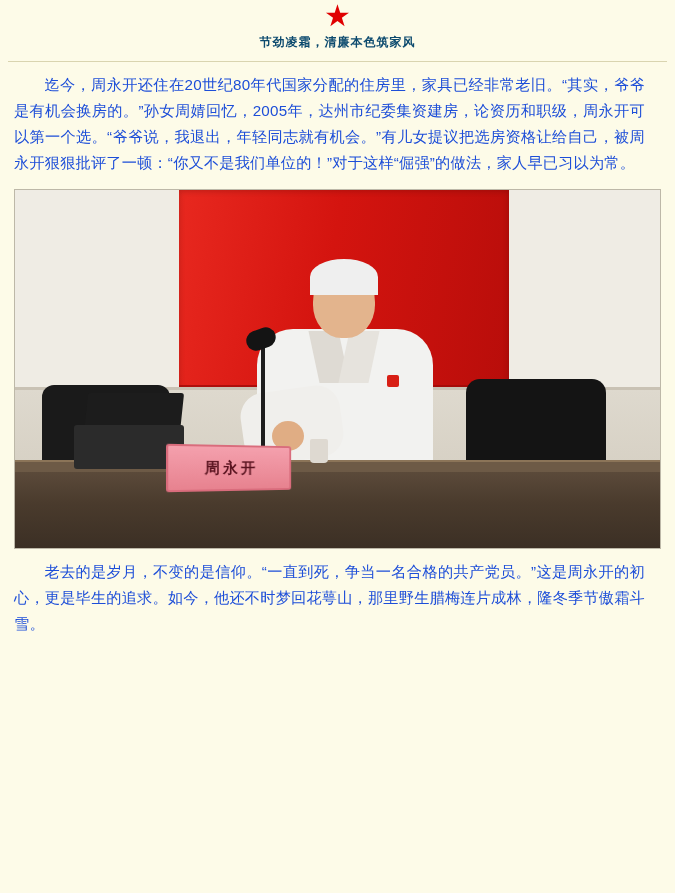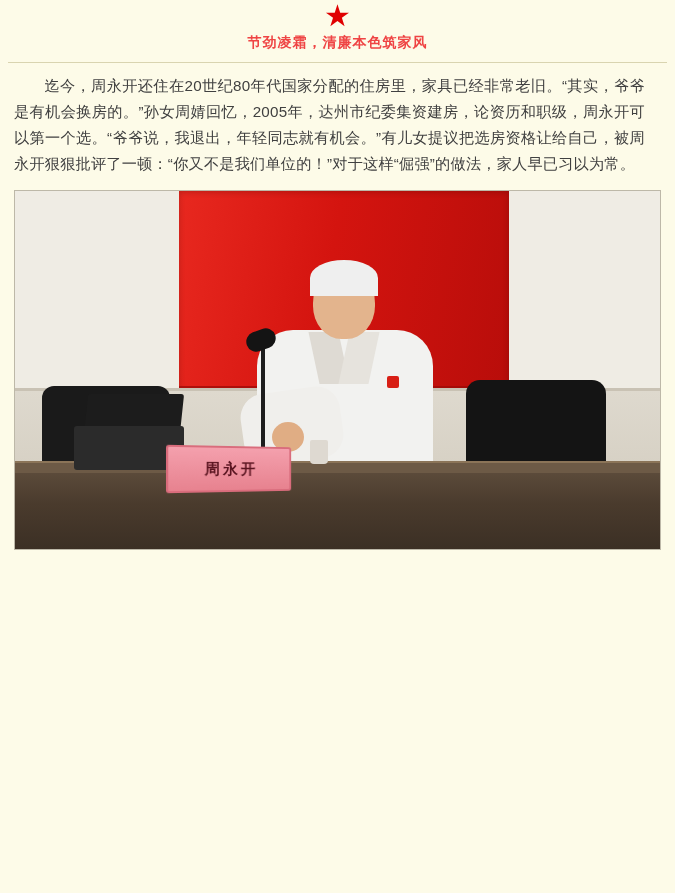--- a/index.html
+++ b/index.html
@@ -28,40 +28,40 @@
     padding-top: 2px;
   }
   .star {
     color: #e00000;
     font-size: 30px;
     line-height: 28px;
     display: block;
   }
   .headline {
     text-align: center;
-    color: #ef4444;
-    font-size: 14px;
+    color: #0c4a6e;
+    font-size: 12px;
     font-weight: bold;
     letter-spacing: 1px;
     padding: 2px 0 10px 0;
   }
   .rule {
     border: none;
     border-top: 1px solid #d9d4b0;
     margin: 0 8px 10px 8px;
     height: 0;
   }
   .body-area {
     padding: 0 14px;
   }
   p.para {
     margin: 0 16px 4px 0;
     font-size: 15.2px;
     line-height: 1.72;
-    color: #404040;
+    color: #1d4ed8;
     text-align: justify;
     text-indent: 2em;
     letter-spacing: 0.2px;
   }
   .figure {
     margin: 12px 0 10px 0;
     width: 647px;
     height: 360px;
     position: relative;
     overflow: hidden;
@@ -333,15 +333,16 @@
         <div class="laptop"></div>
         <div class="cup"></div>
 
         <div class="nameplate">
           <span class="nameplate-text">周永开</span>
         </div>
       </div>
       <div class="figure-frame"></div>
     </div>
 
+    <p class="para">老去的是岁月，不变的是信仰。“一直到死，争当一名合格的共产党员。”这是周永开的初心，更是毕生的追求。如今，他还不时梦回花萼山，那里野生腊梅连片成林，隆冬季节傲霜斗雪。</p>
 
   </div>
 </div>
 
 </body></html>

